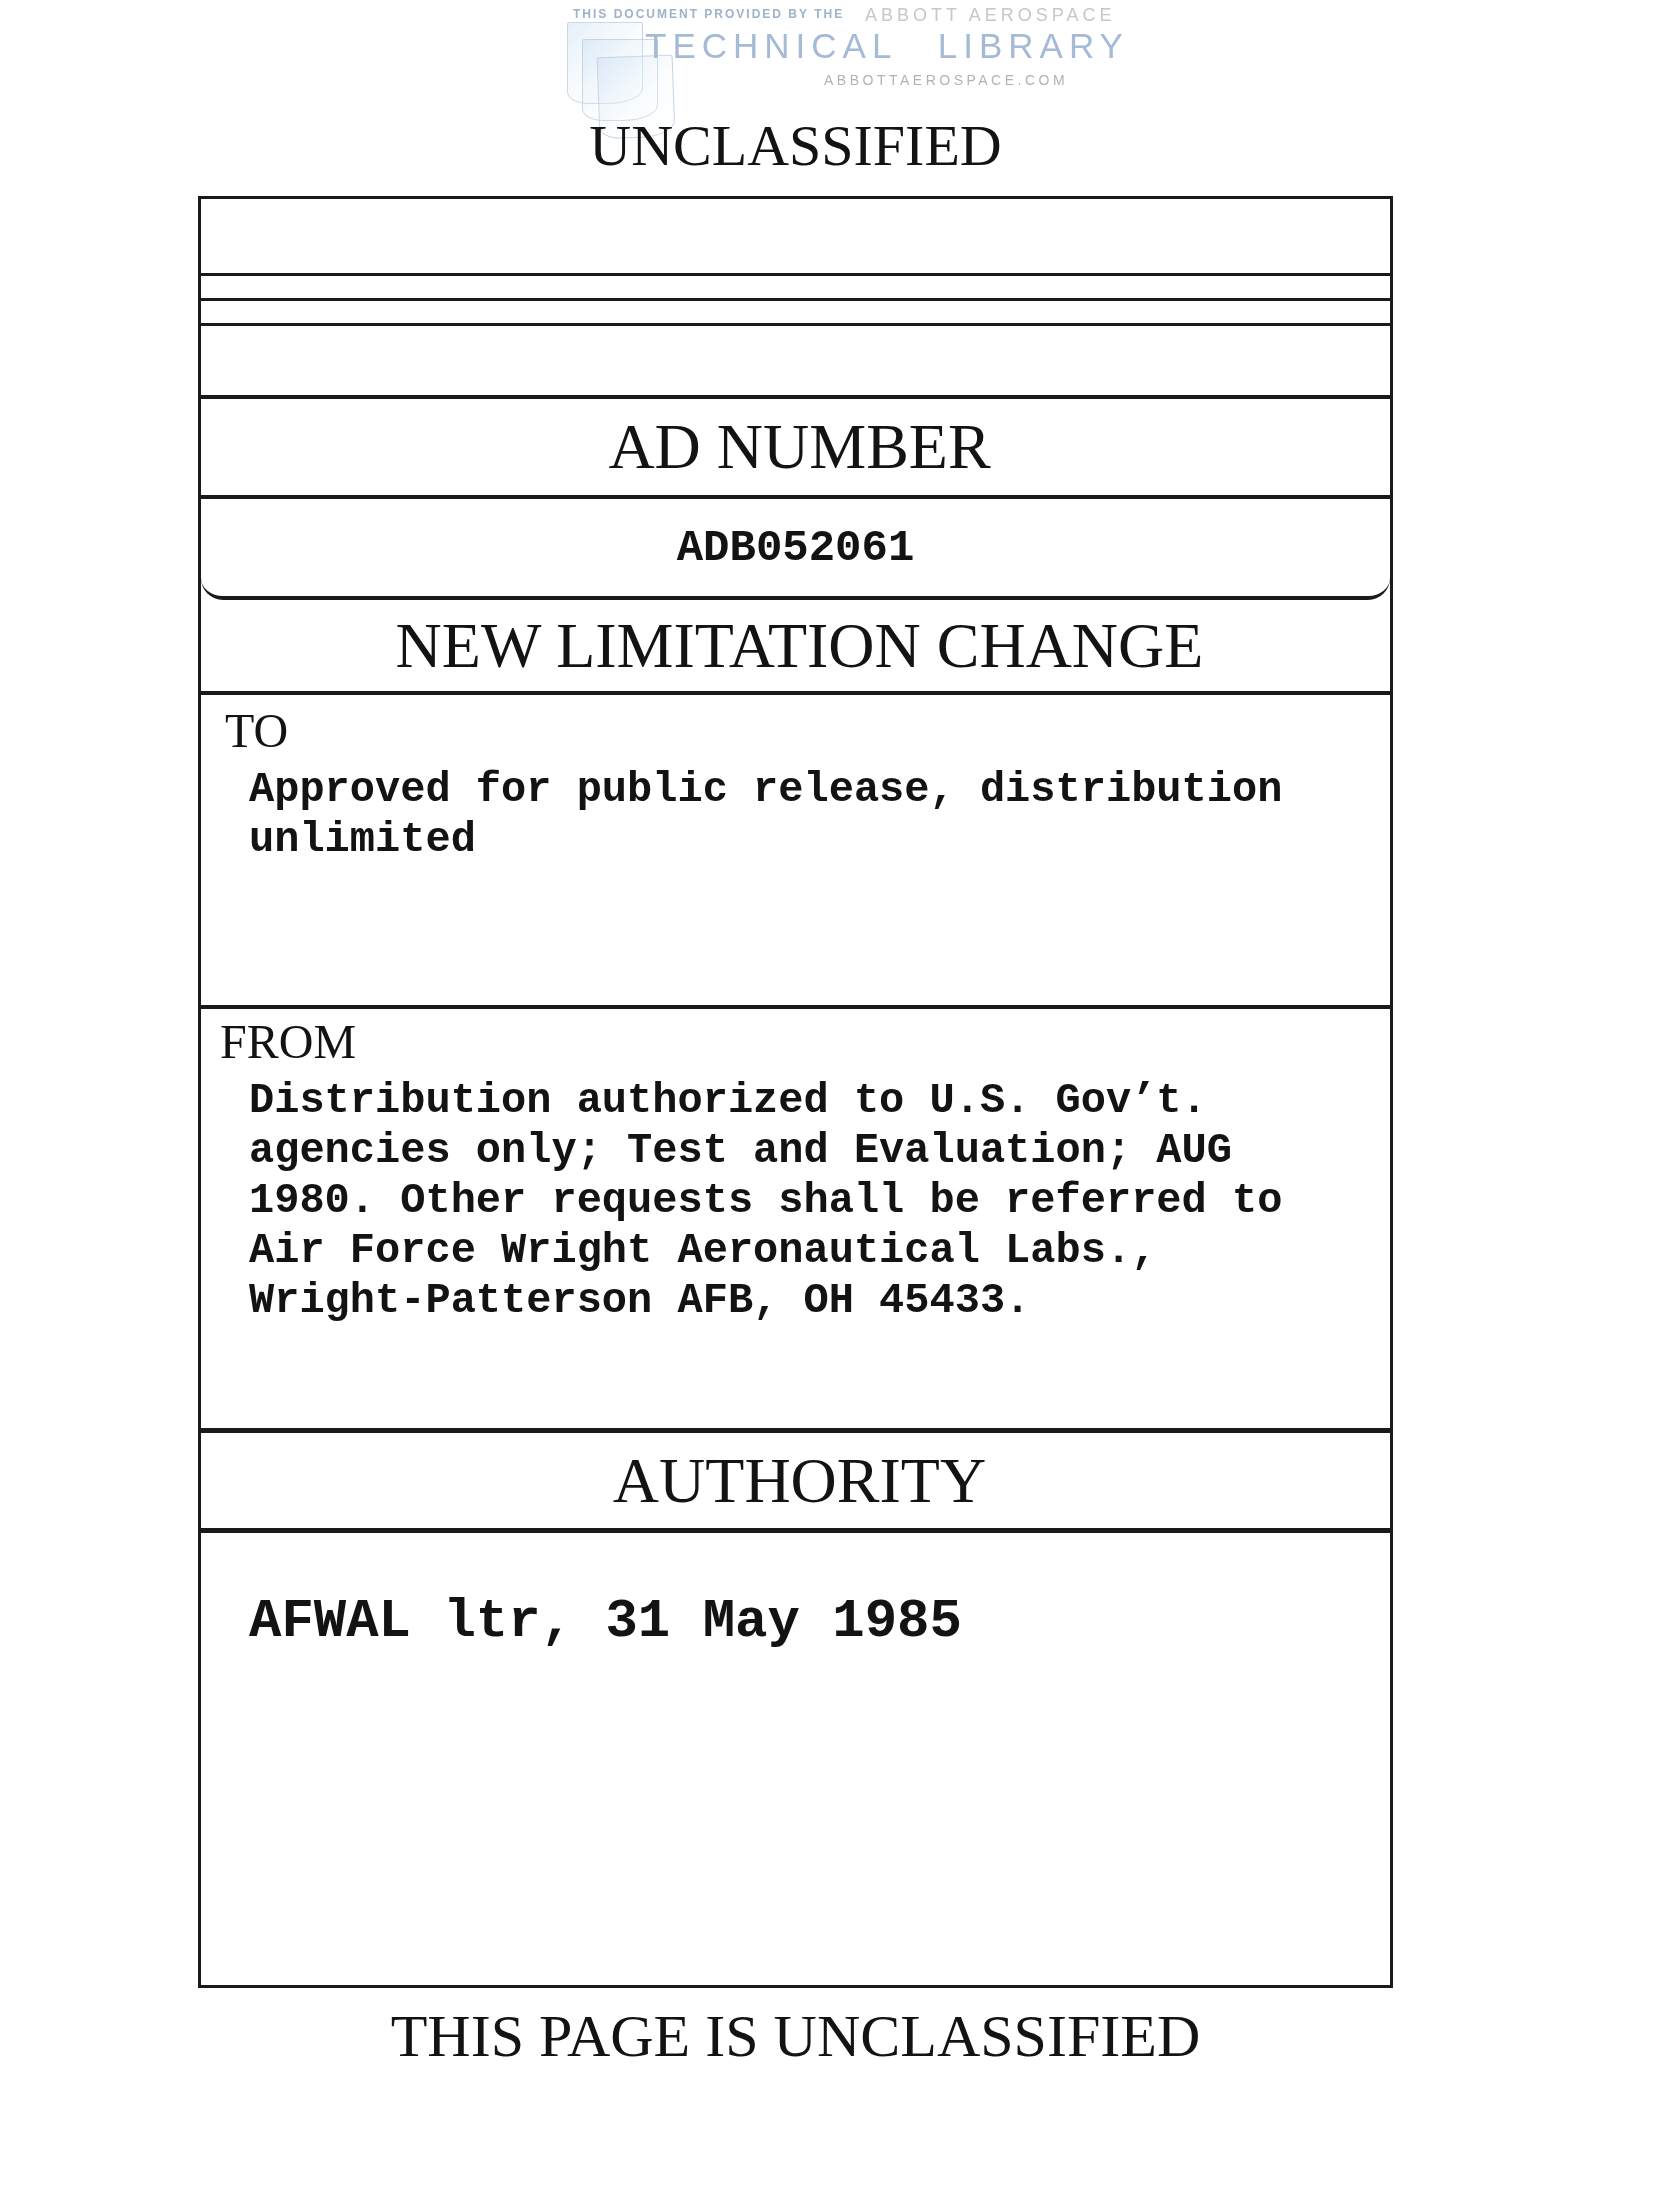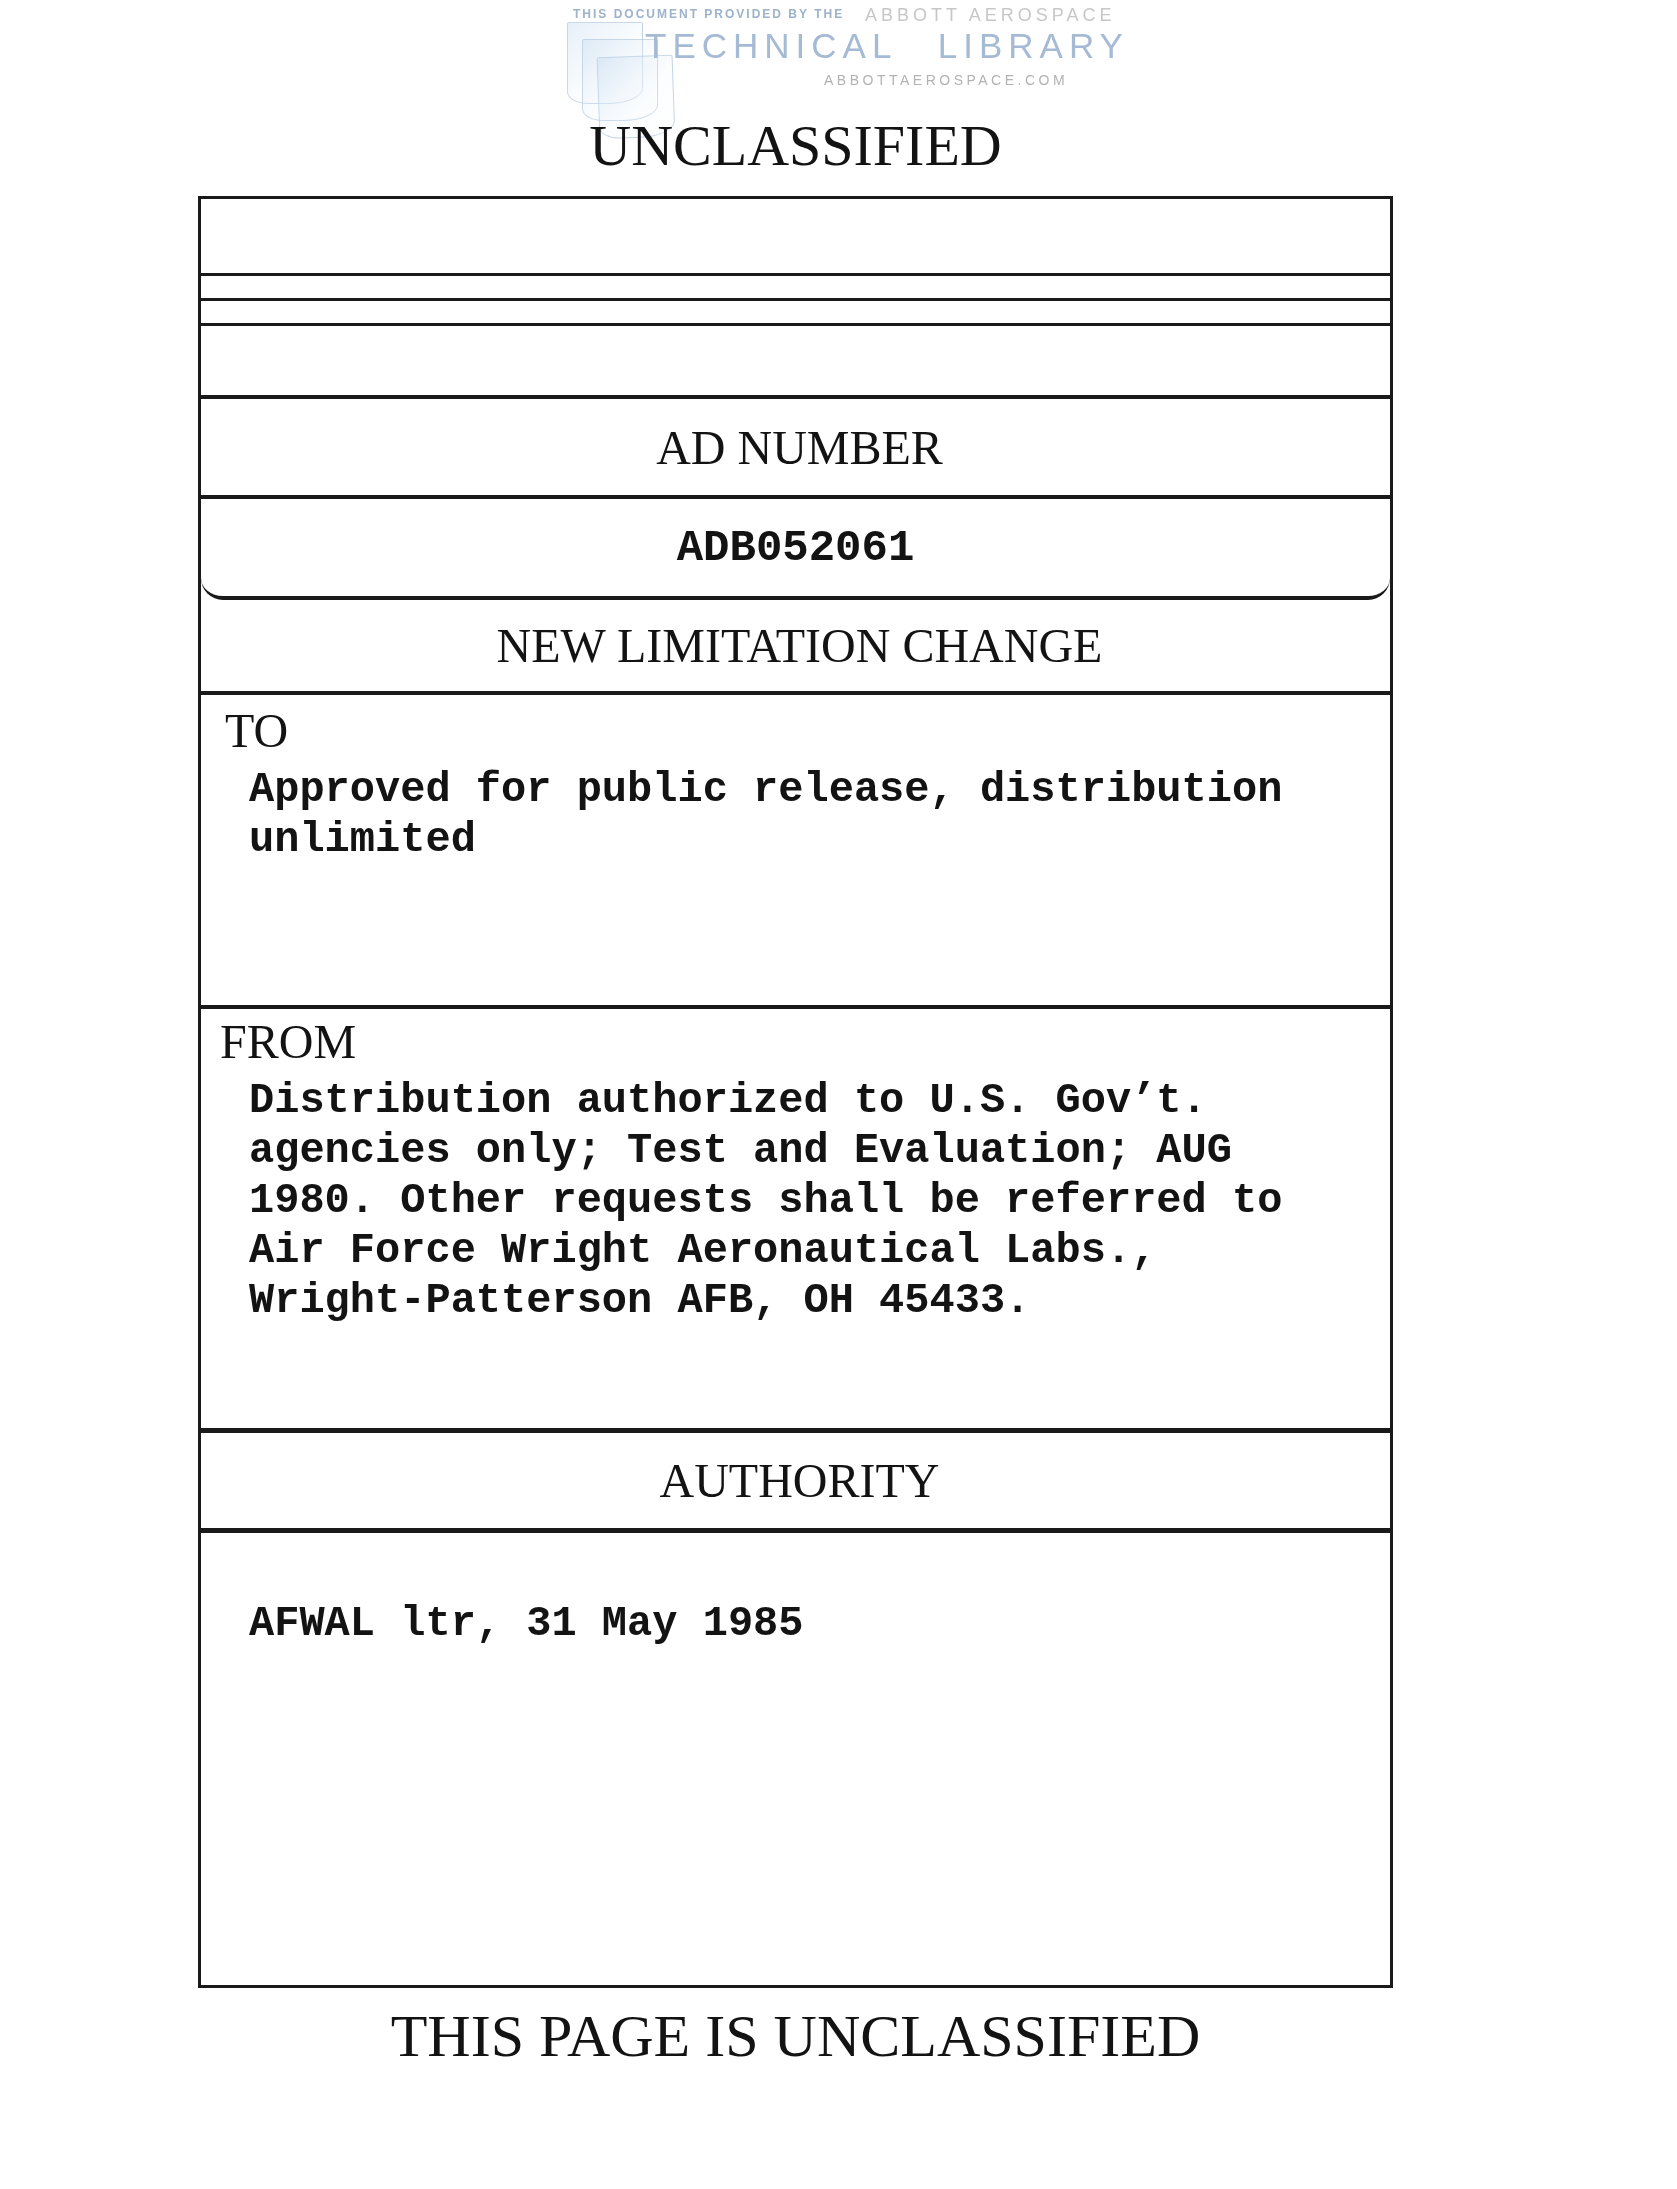--- a/index.html
+++ b/index.html
@@ -73,40 +73,40 @@
   .r-adnum-h{height:100px;border-bottom-width:4px;}
   .r-adnum-v{height:101px;border-bottom-width:4px;border-radius:22px;}
   .r-limit{height:95px;border-bottom-width:4px;}
   .r-to{height:314px;border-bottom-width:4px;}
   .r-from{height:424px;border-bottom-width:5px;}
   .r-auth{height:100px;border-bottom-width:5px;}
   .r-authbody{flex:1;border-bottom:none;}
 
   .hdr-cell{
     display:flex;align-items:center;justify-content:center;
-    font-size:48px;color:#131313;padding-left:8px;
+    font-size:64px;color:#131313;padding-left:8px;
   }
   .mono{
     font-family:"Liberation Mono", monospace;
     font-weight:bold;color:#131313;
   }
   .val-cell{
     display:flex;align-items:center;justify-content:center;
     font-size:44px;
   }
   .sec{padding-top:8px;}
   .sec .sec-label{font-size:48px;line-height:56px;color:#131313;}
   .r-to .sec-label{margin-left:24px;}
   .r-from{padding-top:5px;}
   .r-from .sec-label{margin-left:19px;}
   .sec-body{
     margin-left:48px;margin-top:6px;
     font-size:42px;line-height:50px;white-space:nowrap;
   }
-  .r-authbody{padding-top:58px;padding-left:48px;font-size:42px;margin-top:9px;}
+  .r-authbody{padding-top:58px;padding-left:48px;font-size:54px;}
 </style>
 </head>
 <body>
 
 <div class="page">
 
   <div>
     <div class="wm-sheet wm-1"></div>
     <div class="wm-sheet wm-2"></div>
     <div class="wm-sheet wm-3"></div>

